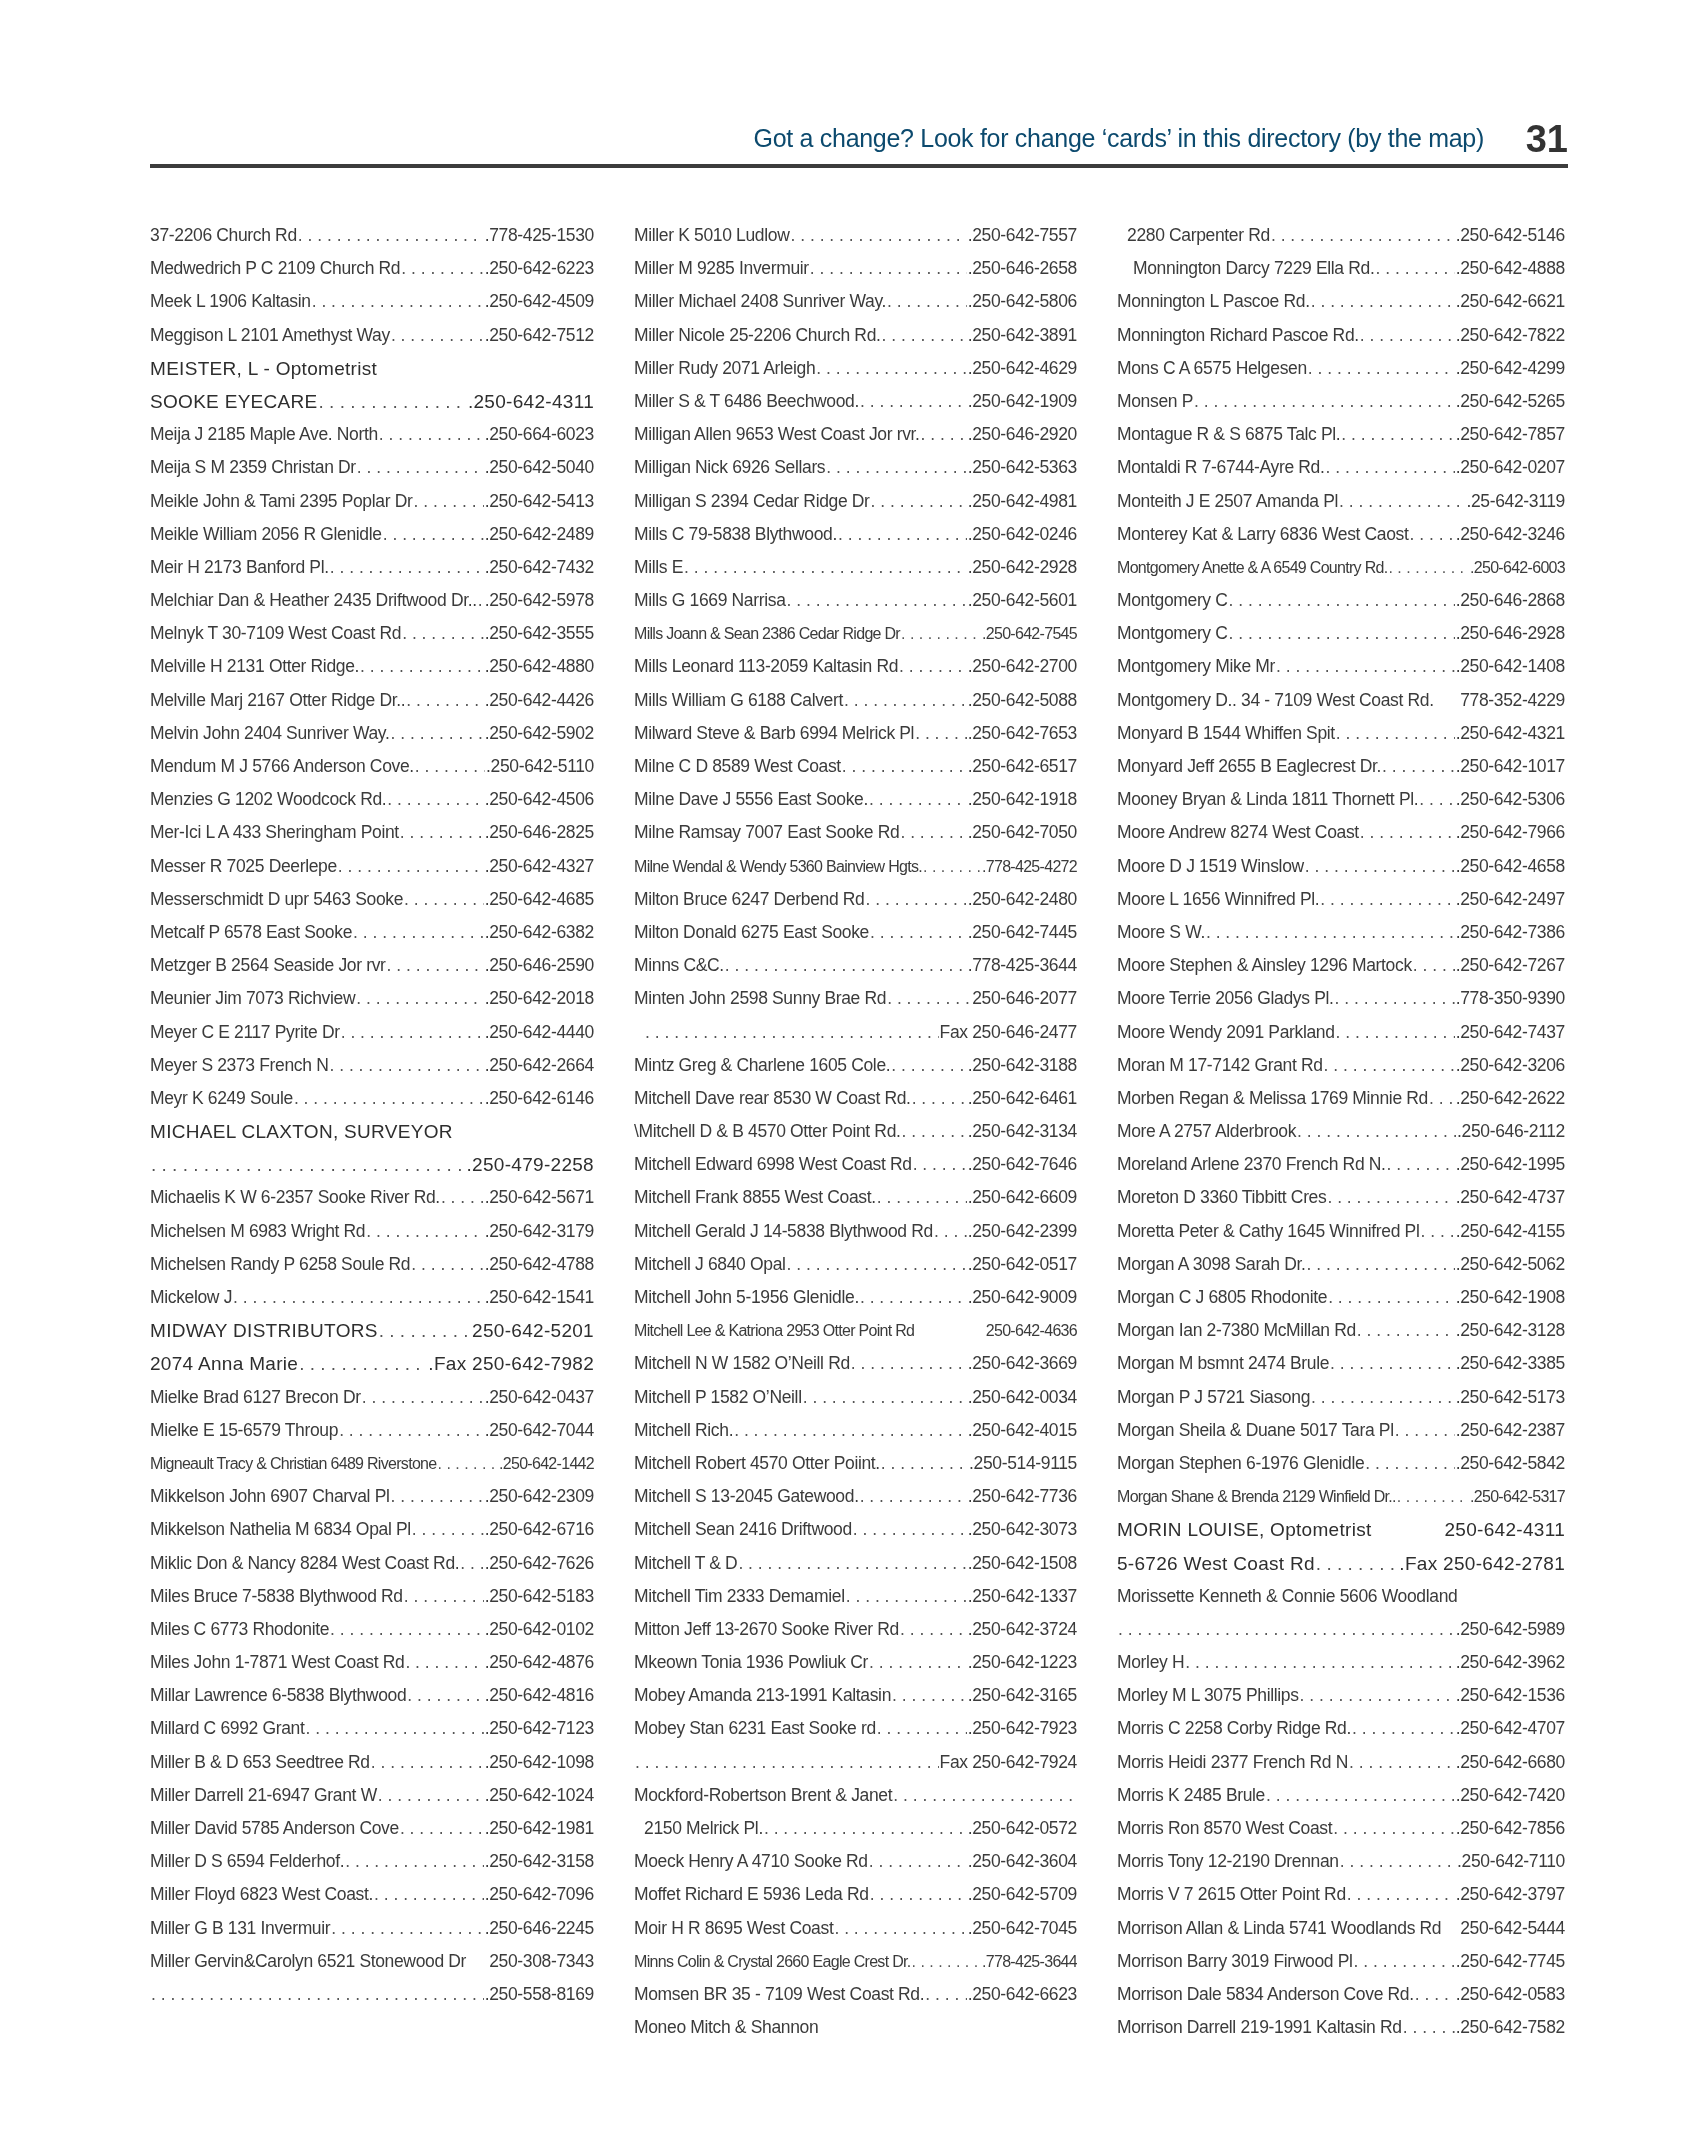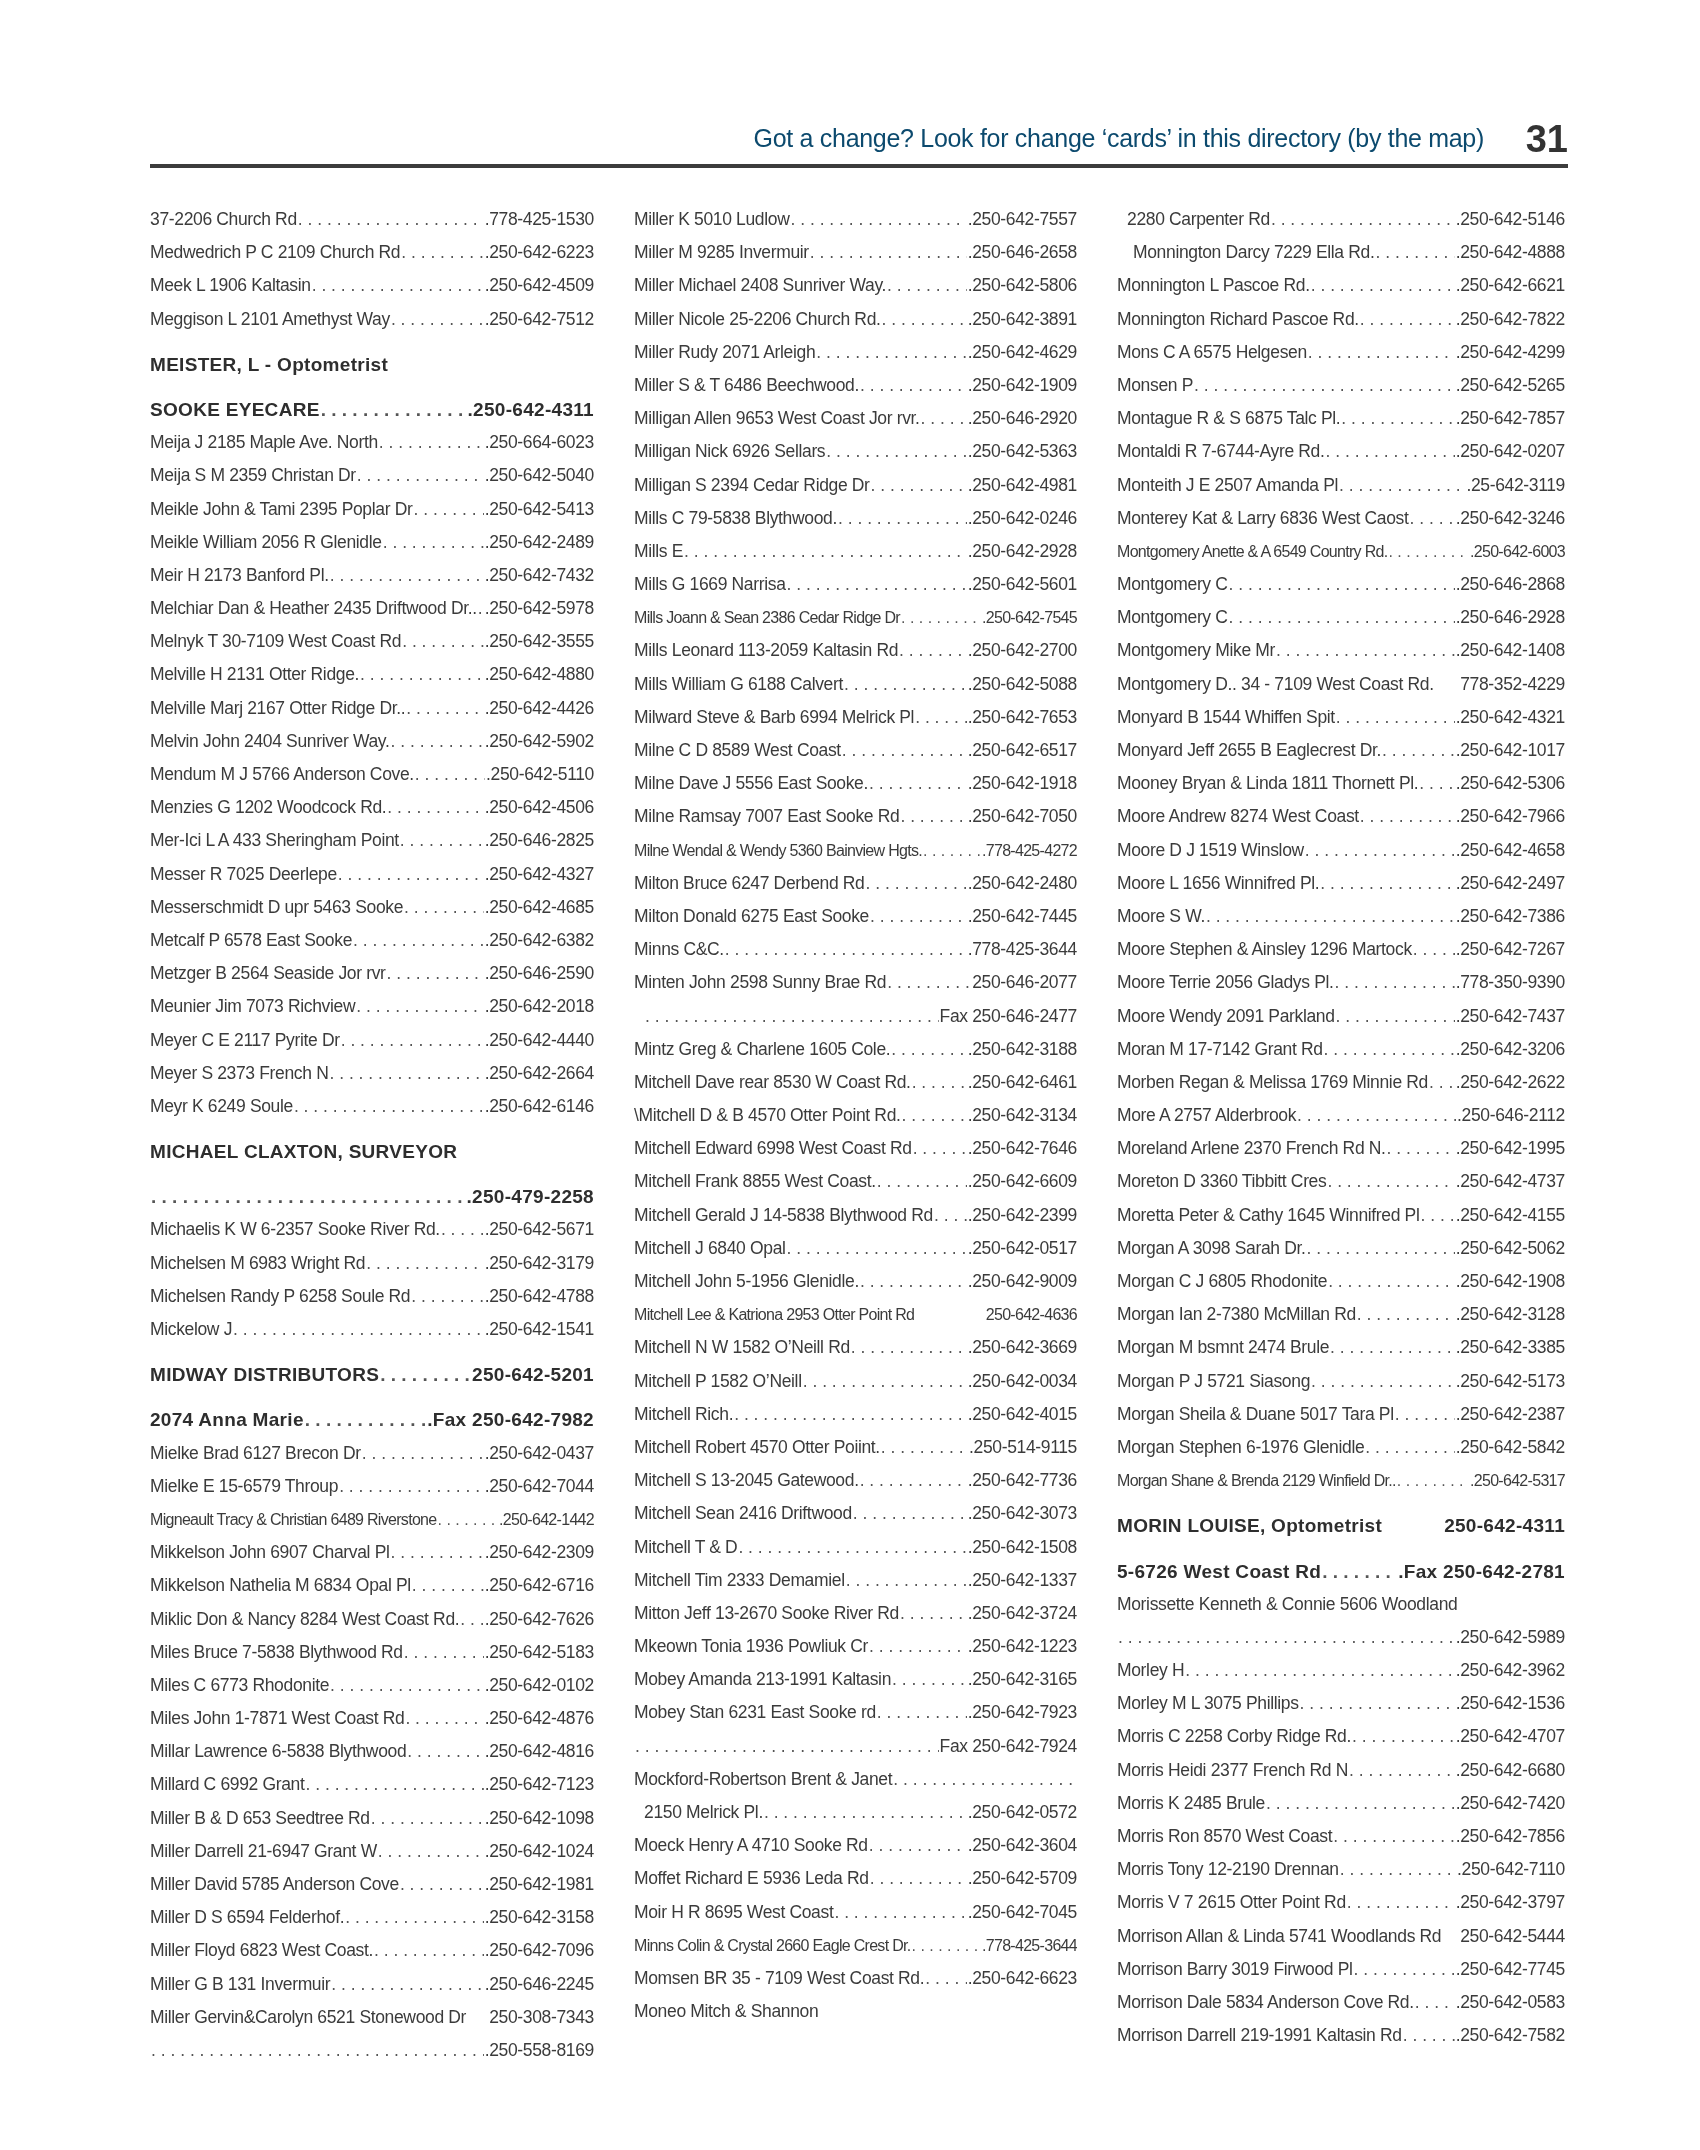--- a/index.html
+++ b/index.html
@@ -3,31 +3,31 @@
 <meta charset="utf-8">
 <style>
   html, body { margin:0; padding:0; background:#ffffff; }
   body { width:1700px; height:2150px; position:relative; overflow:hidden;
          font-family:"Liberation Sans", "DejaVu Sans", sans-serif; color:#333333; }
   .header { position:absolute; left:150px; top:118px; width:1418px; height:44px; }
   .header-text { position:absolute; right:84px; top:6px; font-size:25px; color:#0c4a6e;
                  font-family:"Liberation Sans", sans-serif; letter-spacing:-0.3px; }
   .page-number { position:absolute; right:0; top:0; font-size:38px; font-weight:bold; color:#333; }
   .rule { position:absolute; left:150px; top:164px; width:1418px; height:4px; background:#3c3c3c; }
-  .col { position:absolute; top:203px; width:444px; }
+  .col { position:absolute; top:219px; width:444px; }
   .col1 { left:150px; }
   .col2 { left:634px; width:443px; }
   .col3 { left:1117px; width:448px; }
   .row { height:33.2px; line-height:33.2px; font-size:17.5px; display:flex; align-items:baseline;
          white-space:nowrap; overflow:hidden; letter-spacing:-0.35px; color:#3b3b3b; }
   .row .name { flex:0 0 auto; }
   .row .leader { flex:1 1 auto; overflow:hidden; color:#555; letter-spacing:2.2px; margin:0 1px; min-width:0; }
   .row .leader::before { content:". . . . . . . . . . . . . . . . . . . . . . . . . . . . . . . . . . . . . . . . . . . . . . . . . . . . . . . . . . . . . . . . . . . . . . . . . ."; letter-spacing:0; }
   .row .phone { flex:0 0 auto; }
-  .row.bold { font-weight:bold; font-size:19px; color:#2e2e2e; letter-spacing:0.3px;margin-top:12px; }
+  .row.bold { font-weight:normal; font-size:19px; color:#2e2e2e; letter-spacing:0.3px; }
   .row.bold .leader { letter-spacing:3px; }
   .row.narrow { font-size:16px; letter-spacing:-0.7px; }
   .row.indent .name { padding-left:10px; }
   .row.indent2 .name { padding-left:16px; }
   .row.noleader .leader::before { content:""; }
 </style>
 </head>
 <body>
 
 <div class="header">

